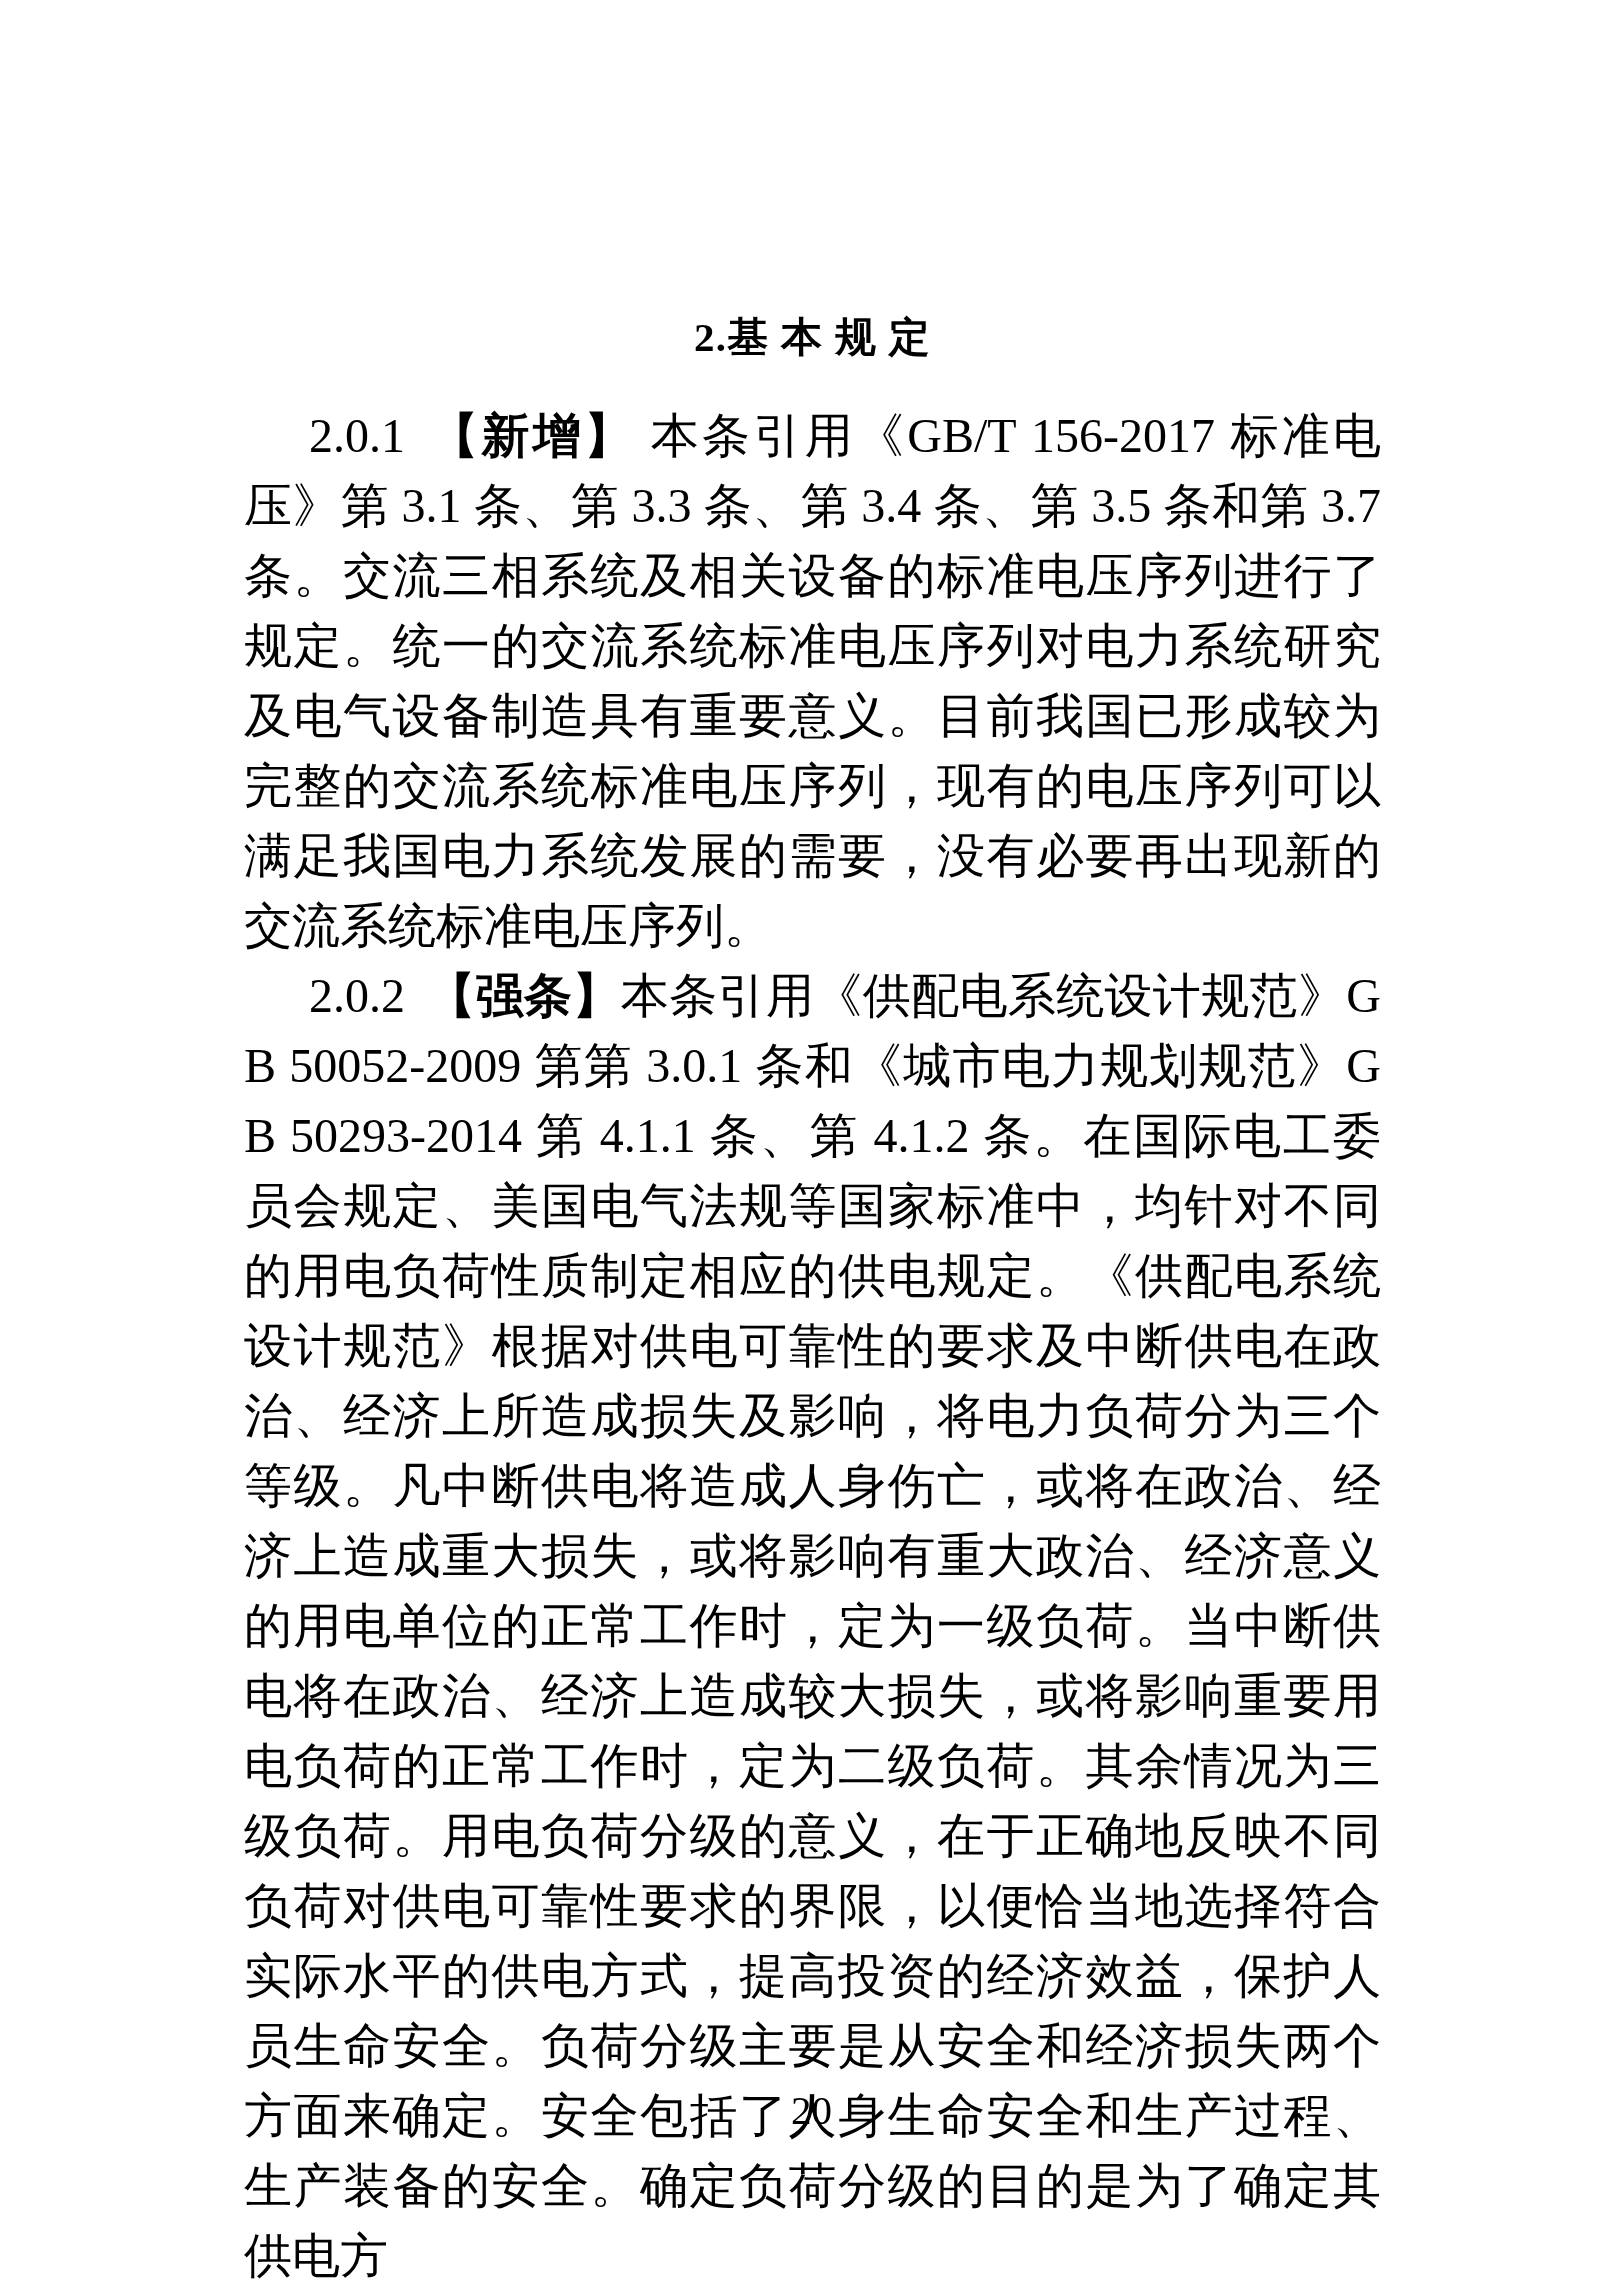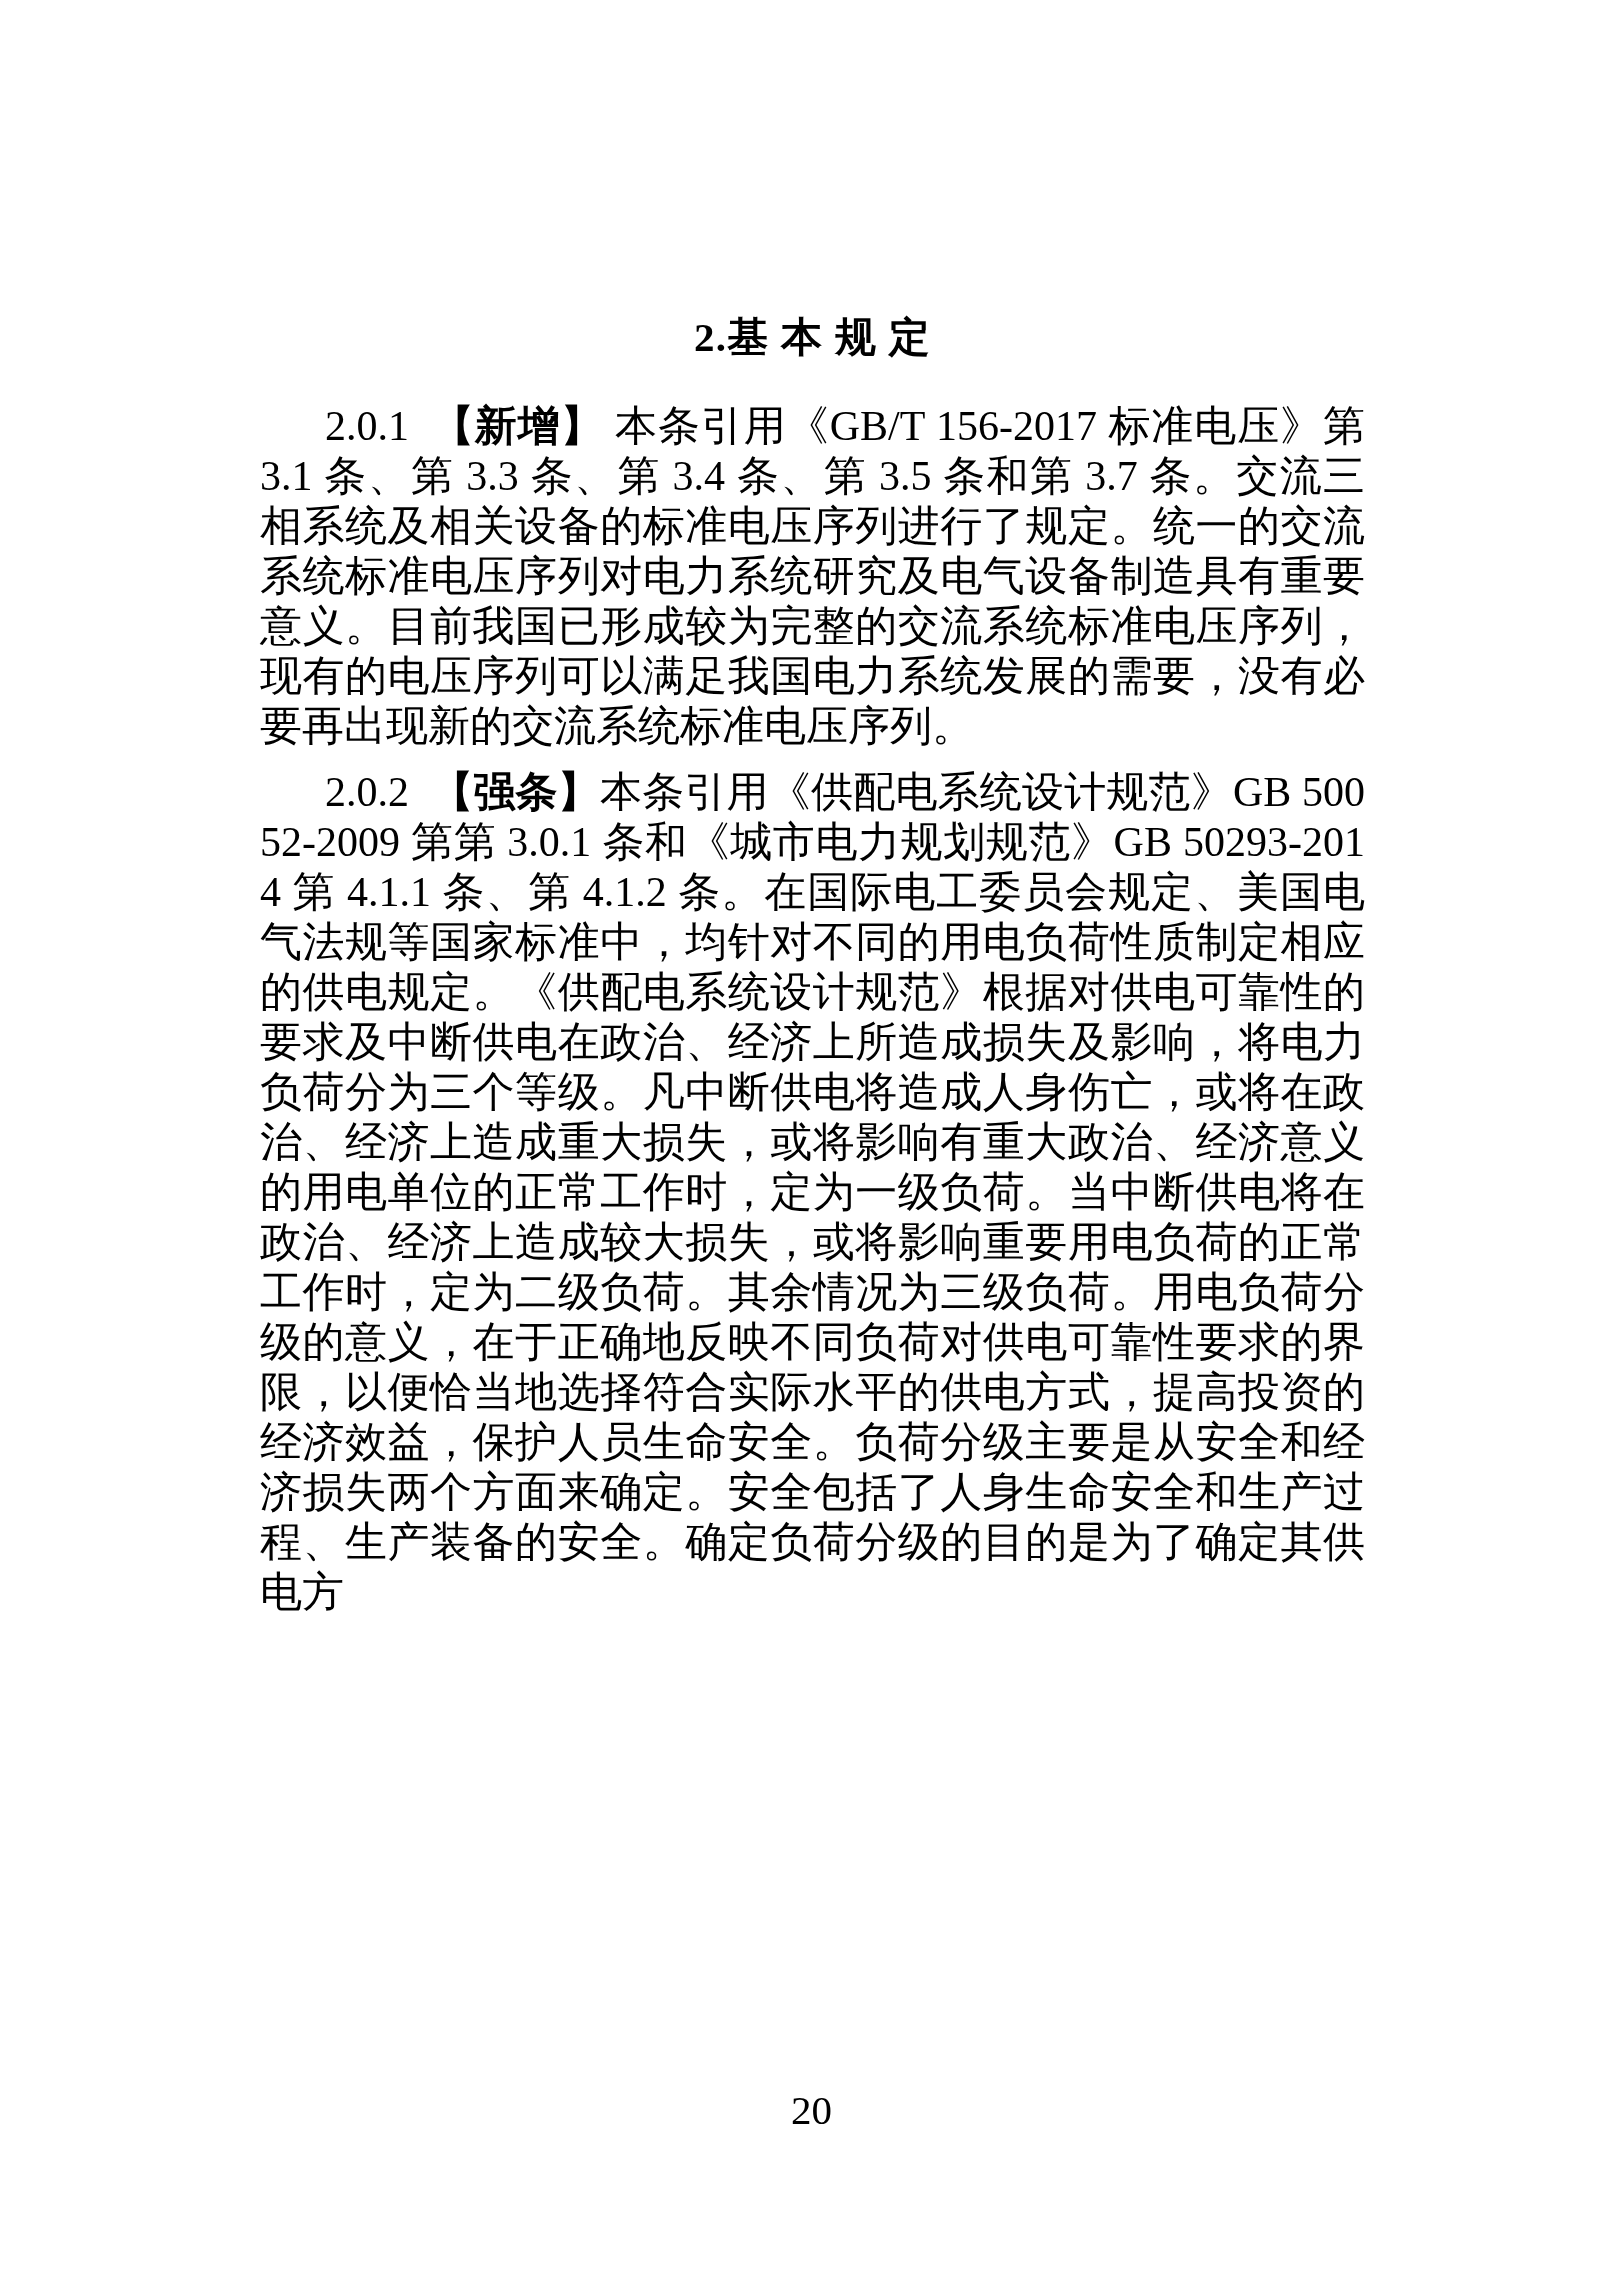--- a/index.html
+++ b/index.html
@@ -26,24 +26,24 @@
     margin: 311px 0 0 0;
     padding: 0;
     text-align: center;
     font-size: 41px;
     font-weight: bold;
     line-height: 52px;
     letter-spacing: 1.3px;
     white-space: pre;
   }
   .para {
-    margin: 16px;
+    margin: 0;
     padding: 0;
-    font-size: 42px;
-    line-height: 50px;
+    font-size: 48px;
+    line-height: 70px;
     text-align: justify;
     text-justify: inter-character;
     text-indent: 65px;
     word-break: break-all;
   }
   .para:first-of-type {
     margin-top: 38px;
   }
   .para-num {
     margin-right: 22px;

